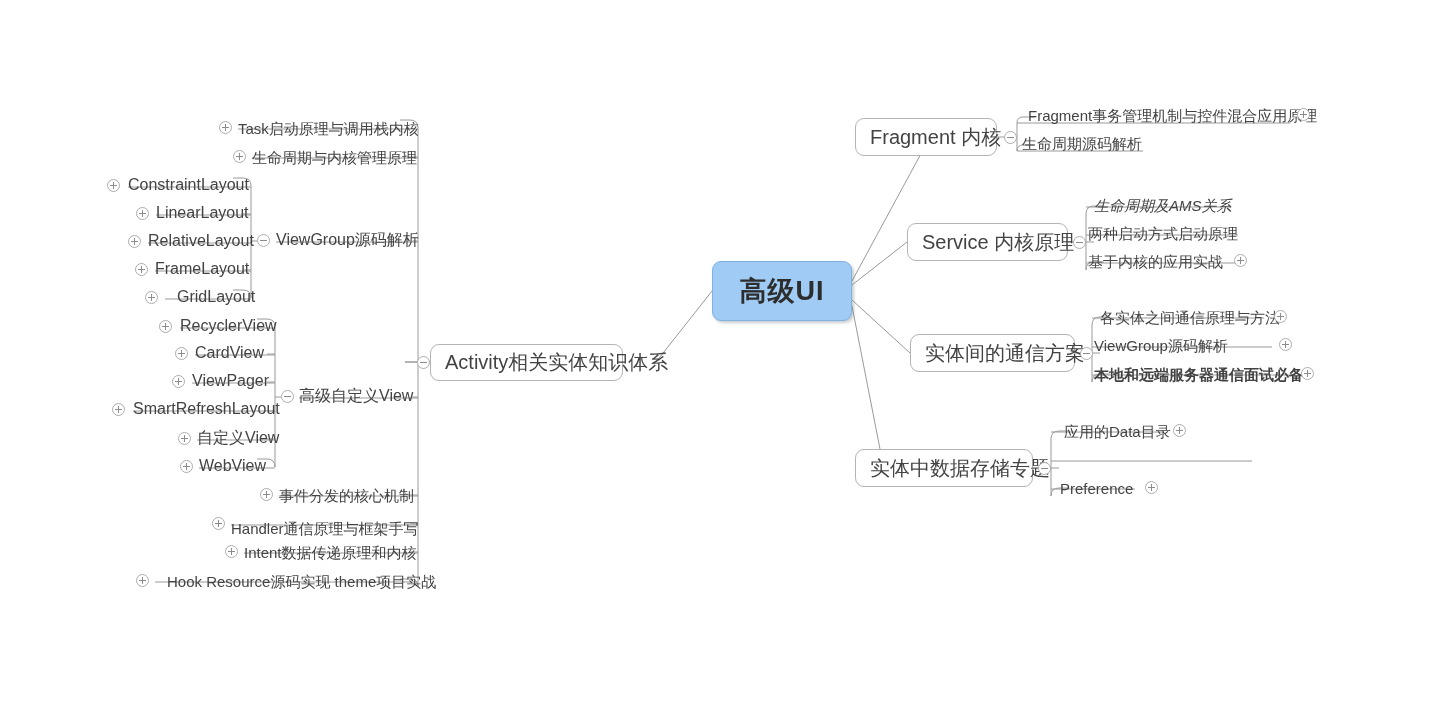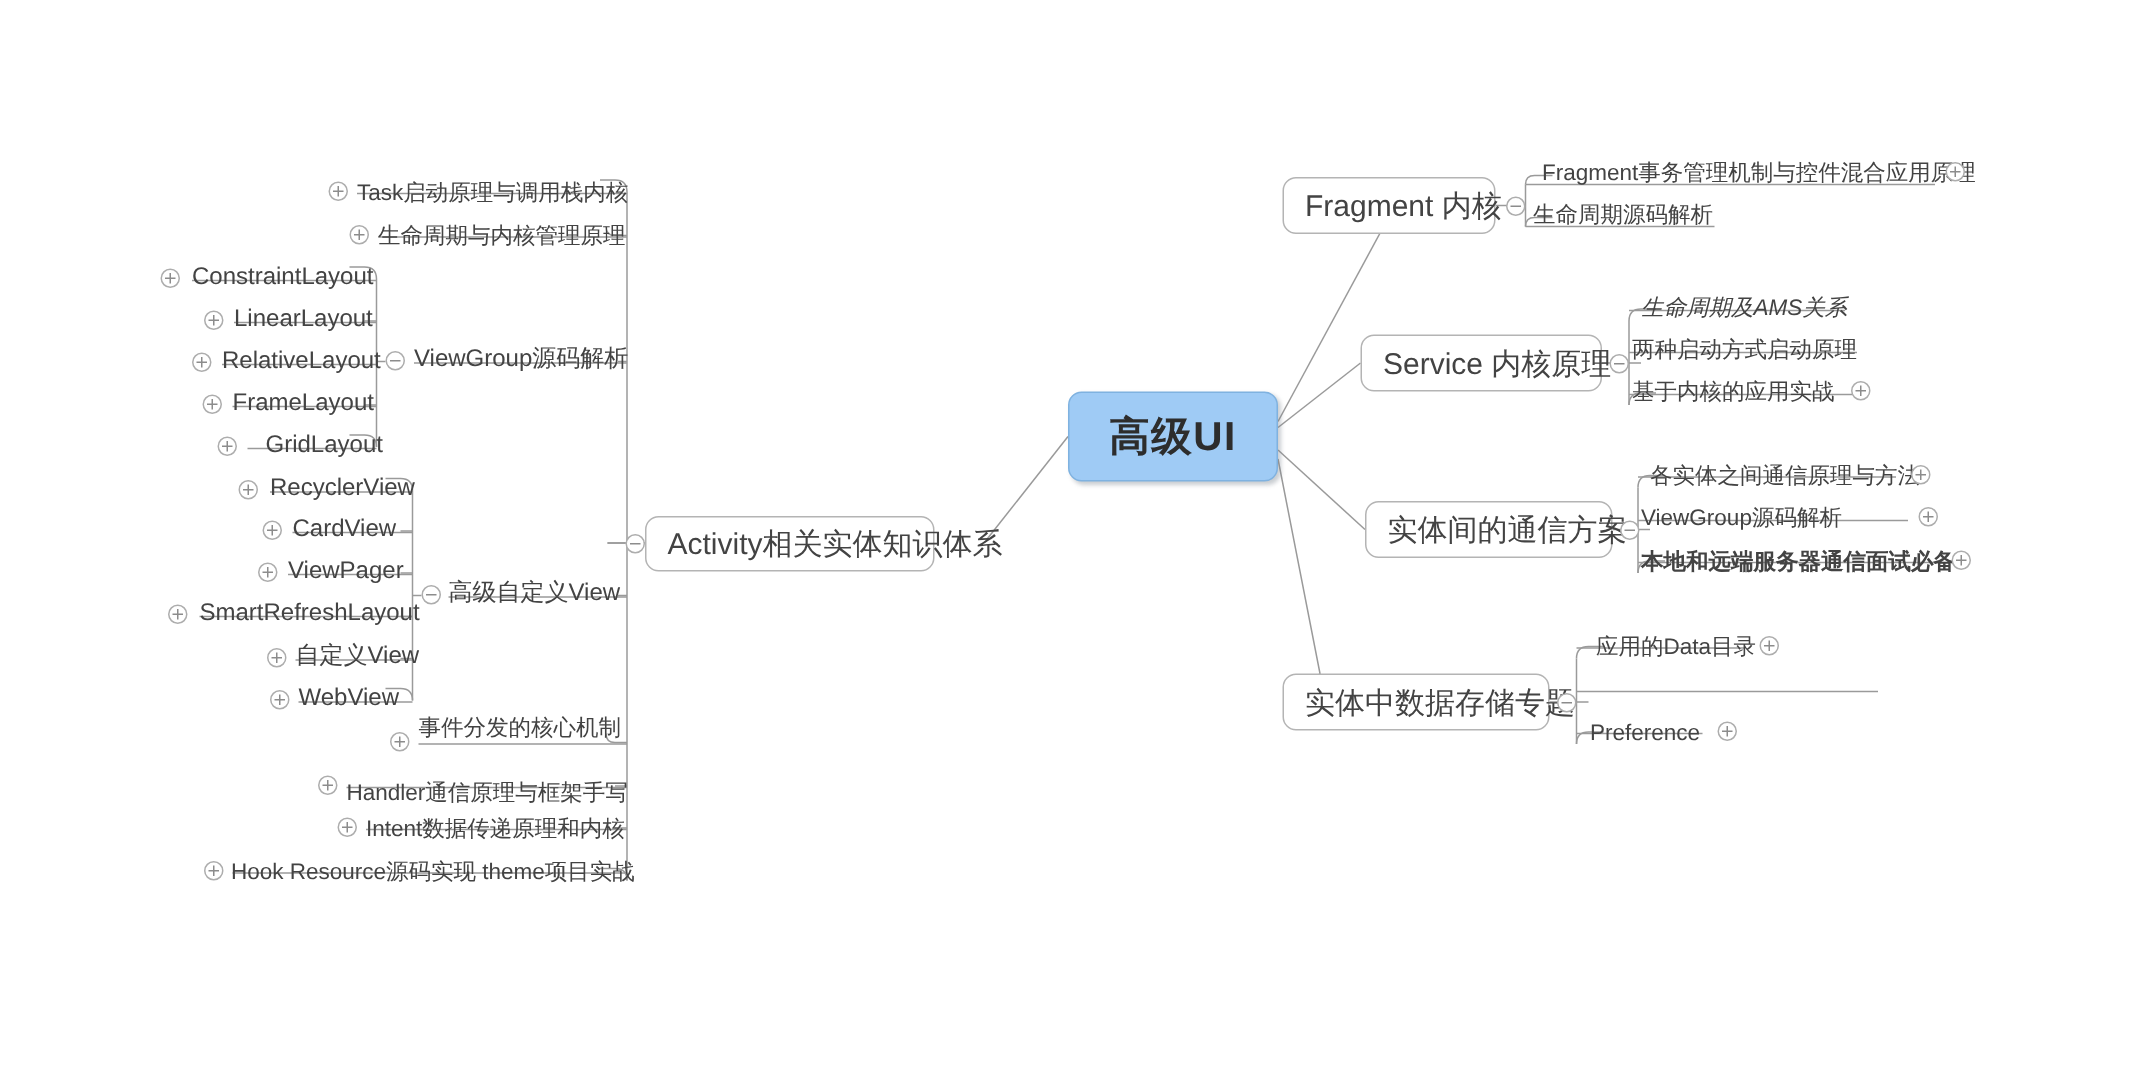--- a/index.html
+++ b/index.html
@@ -271,36 +271,36 @@
   <div class="leaf sz16" style="left:197px;top:426px;">
     <span class="lbl">自定义View</span>
   </div>
   <div class="handle plus" style="left:178px;top:432px;"></div>
 
   <div class="leaf sz16" style="left:199px;top:454px;">
     <span class="lbl">WebView</span>
   </div>
   <div class="handle plus" style="left:180px;top:460px;"></div>
 
-  <div class="leaf" style="left:279px;top:469px;align-items:flex-end;">
+  <div class="leaf" style="left:279px;top:483px;">
     <span class="lbl">事件分发的核心机制</span>
   </div>
   <div class="handle plus" style="left:260px;top:488px;"></div>
 
   <div class="leaf" style="left:231px;top:512px;align-items:flex-end;">
     <span class="lbl">Handler通信原理与框架手写</span>
   </div>
   <div class="handle plus" style="left:212px;top:517px;"></div>
 
   <div class="leaf" style="left:244px;top:540px;">
     <span class="lbl">Intent数据传递原理和内核</span>
   </div>
   <div class="handle plus" style="left:225px;top:545px;"></div>
 
-  <div class="leaf" style="left:154px;top:569px;align-items:center;">
+  <div class="leaf" style="left:167px;top:569px;align-items:center;">
     <span class="lbl">Hook Resource源码实现 theme项目实战</span>
   </div>
   <div class="handle plus" style="left:136px;top:574px;"></div>
 
   <div class="box-node" style="left:855px;top:118px;width:142px;height:38px;">
     <span>Fragment 内核</span>
   </div>
   <div class="handle" style="left:1004px;top:131px;"></div>
 
   <div class="leaf" style="left:1028px;top:103px;">

